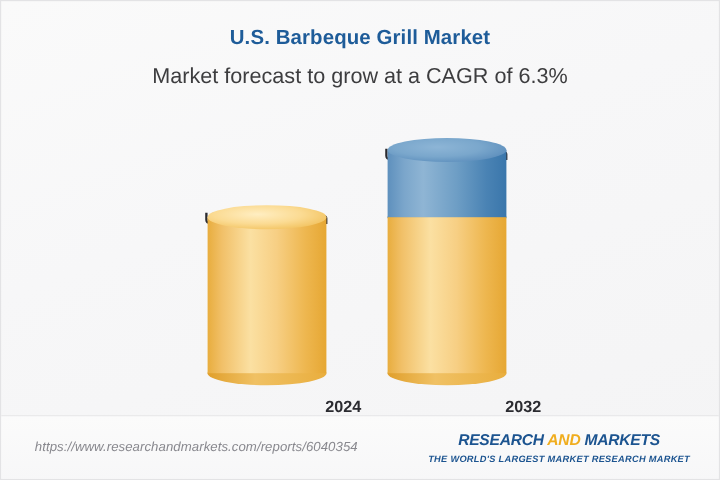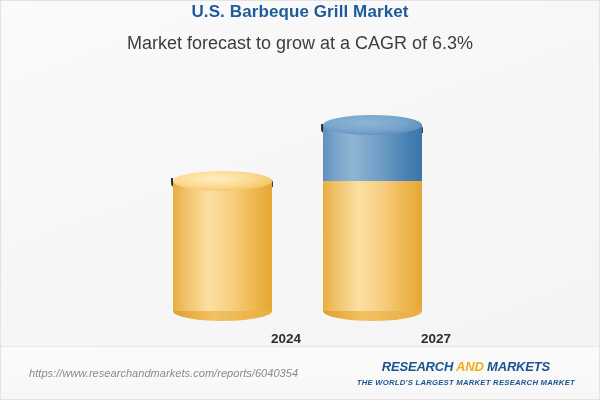--- a/index.html
+++ b/index.html
@@ -23,20 +23,21 @@
     border: 1px solid #e3e3e5;
     overflow: hidden;
   }
 
   
   .header {
     position: absolute;
     top: 0;
     left: 0;
     width: 100%;
+    padding-top: 20px;
     text-align: center;
   }
 
   .chart-title {
     font-size: 17px;
     font-weight: bold;
     color: #1e5c99;
     letter-spacing: 0.1px;
     line-height: 22px;
   }
@@ -276,21 +277,21 @@
           <div class="cyl-bottom"></div>
           <div class="cyl-body"></div>
           <div class="cyl-top"></div>
         </div>
         <div class="cyl-seg seg-yellow" style="height:130px;">
           <div class="cyl-bottom"></div>
           <div class="cyl-body"></div>
         </div>
       </div>
 
-      <div class="cat-label">2027</div>
+      <div class="cat-label">2032</div>
     </div>
 
   </div>
 
   <div class="footer-divider"></div>
   <div class="footer">
     <div class="footer-url">https://www.researchandmarkets.com/reports/6040354</div>
 
     <div class="logo">
       <div class="logo-main"><span class="logo-word-research">RESEARCH</span> <span class="logo-word-and">AND</span> <span class="logo-word-markets">MARKETS</span></div>

